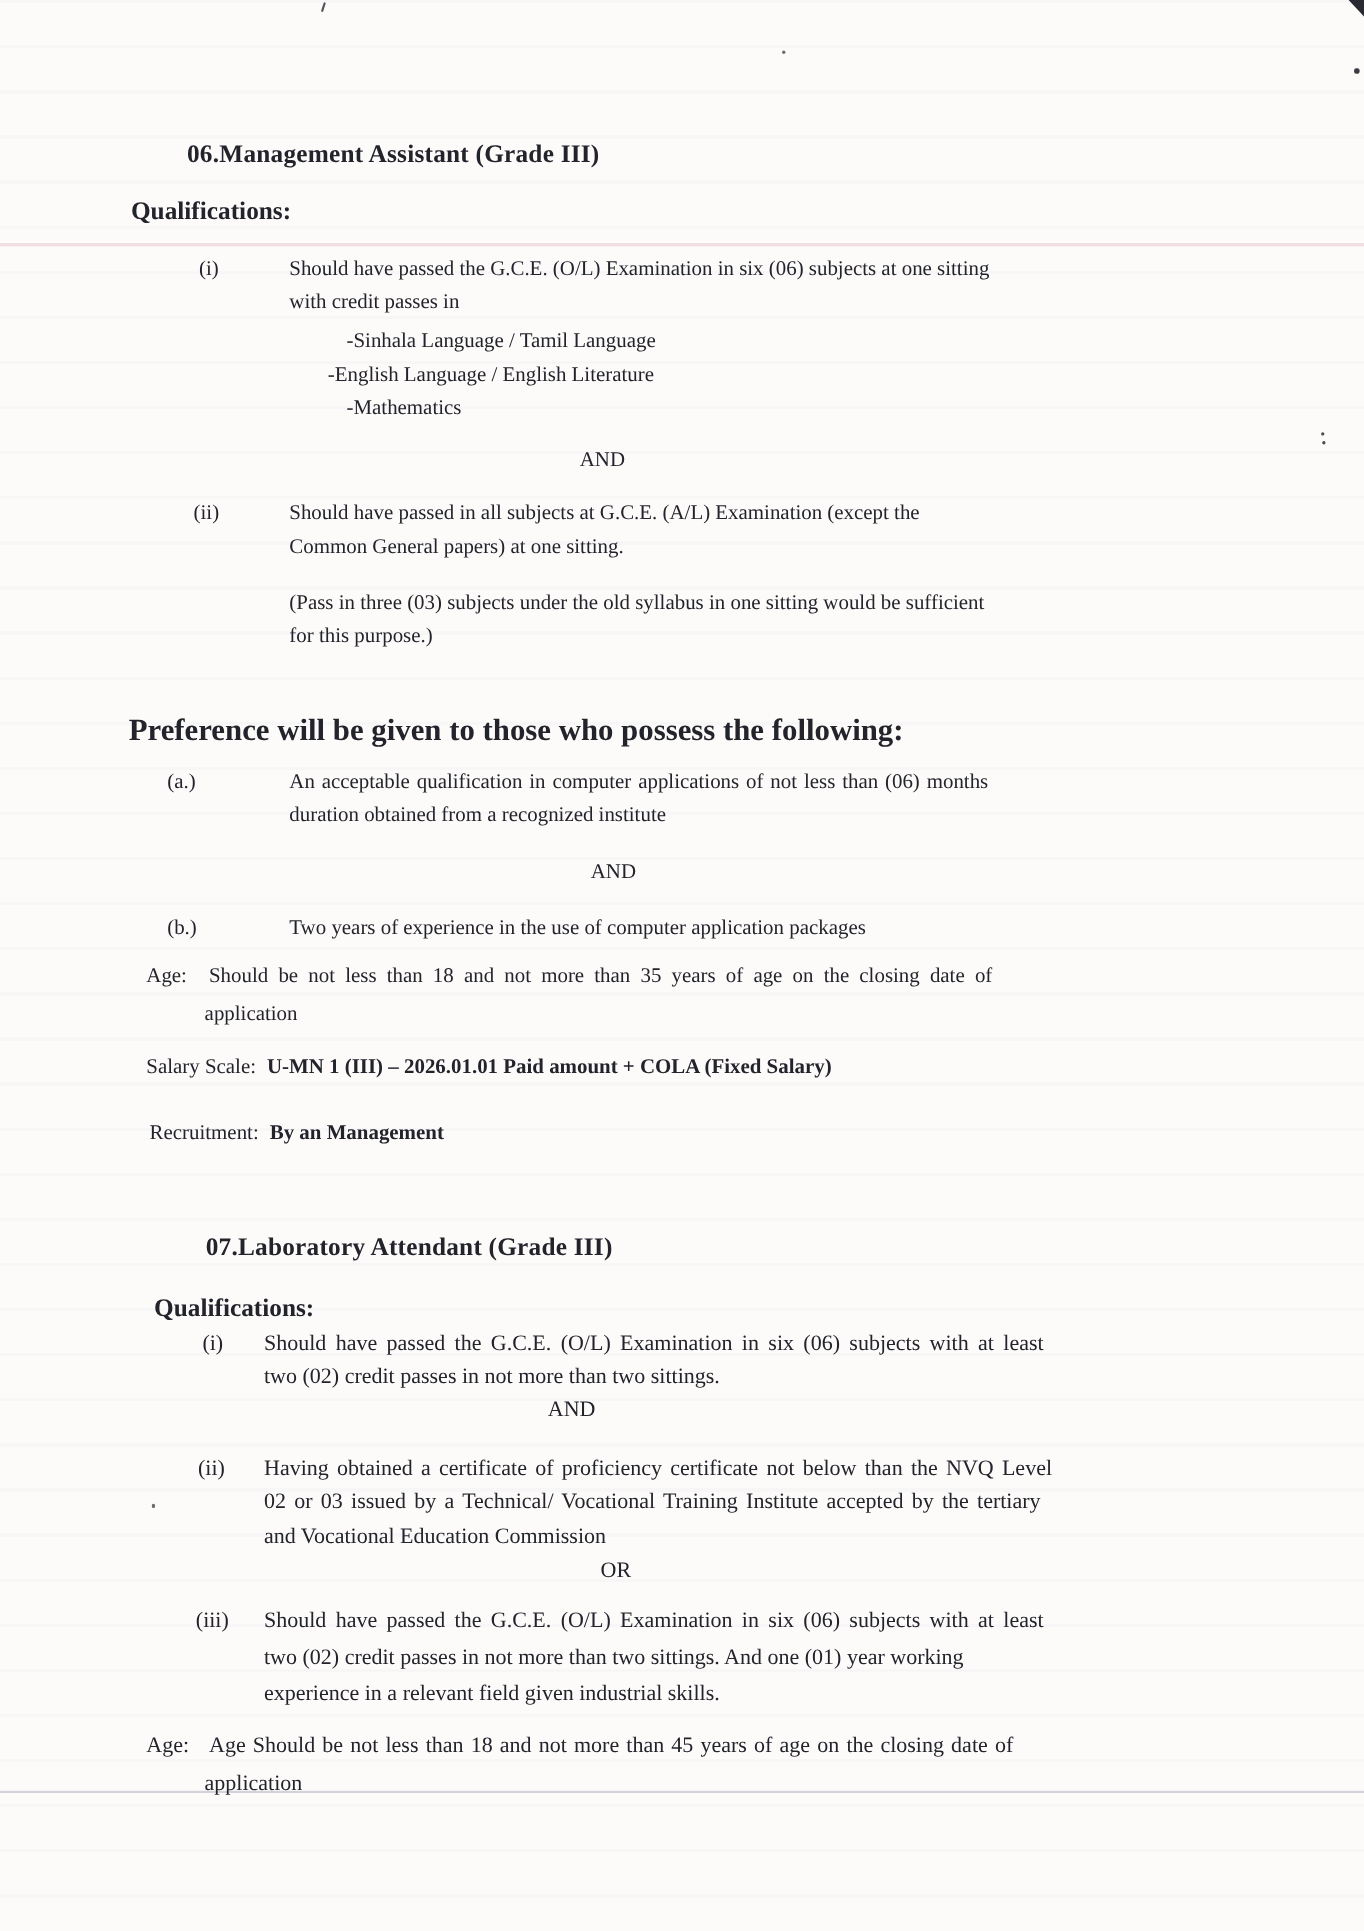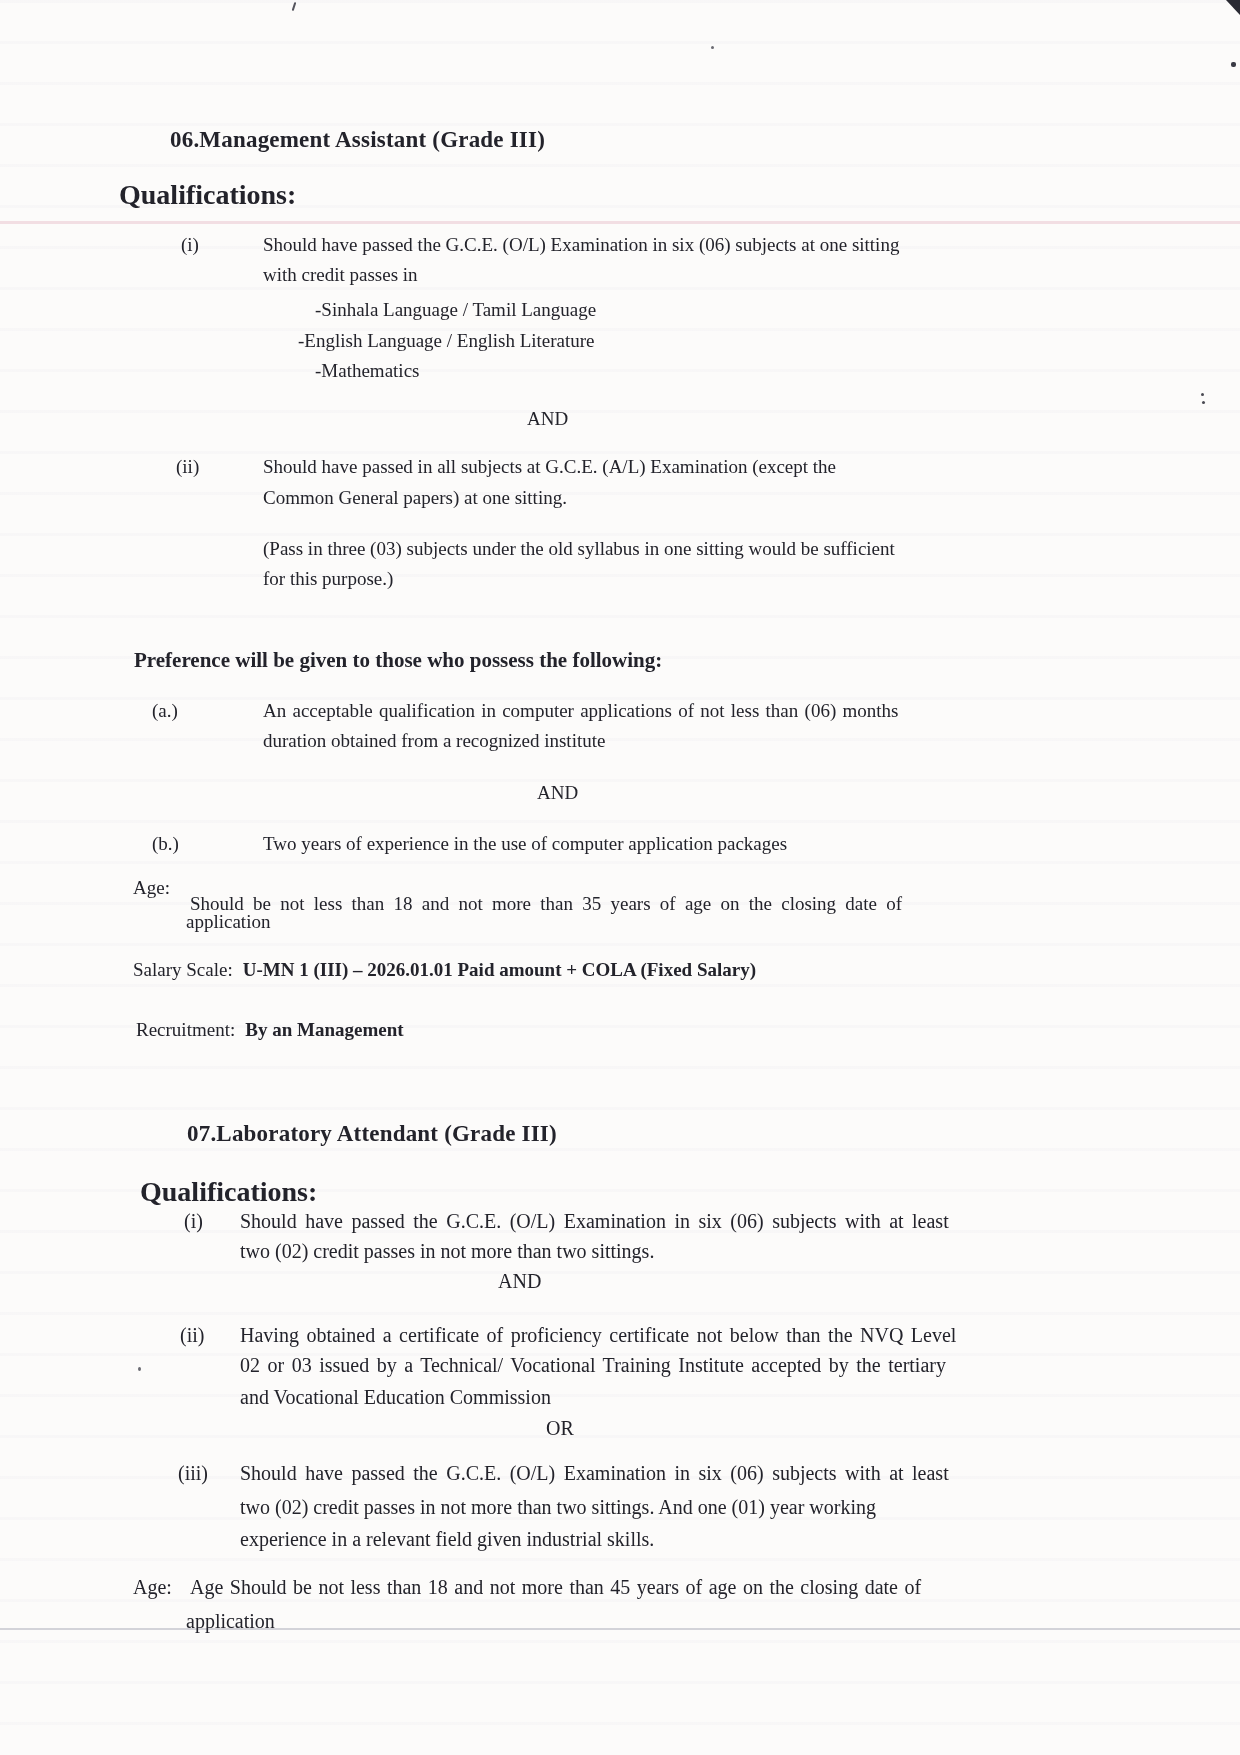--- a/index.html
+++ b/index.html
@@ -13,25 +13,25 @@
   .texture{
     position:absolute;inset:0;pointer-events:none;
     background:repeating-linear-gradient(180deg,
       rgba(226,224,232,0.16) 0px, rgba(226,224,232,0.16) 3px,
       rgba(255,255,255,0) 3px, rgba(255,255,255,0) 41px);
   }
   .ln{position:absolute;white-space:nowrap;line-height:1.2;}
   .b06{font-size:19px;}
   .b07{font-size:20px;}
   .h1{font-size:23px;font-weight:bold;letter-spacing:0.2px;}
-  .h2{font-size:28px;font-weight:bold;font-family:Liberation Serif, serif;}
-  .h3{font-size:21px;font-weight:bold;margin-left:17px;}
+  .h2{font-size:23px;font-weight:bold;font-family:Liberation Serif, serif;}
+  .h3{font-size:28px;font-weight:bold;}
   .bold{font-weight:normal;}
   .val{margin-left:10px;font-weight:bold;}
-  .ws1{word-spacing:1.5px;} .ws2{word-spacing:2.5px;} .ws3{word-spacing:3.5px;} .ws4{word-spacing:4.5px;margin-top:16px;}
+  .ws1{word-spacing:1.5px;} .ws2{word-spacing:2.5px;} .ws3{word-spacing:3.5px;} .ws4{word-spacing:4.5px;}
   .streak{position:absolute;left:0;width:1240px;pointer-events:none;}
   .artifact{position:absolute;pointer-events:none;}
 </style>
 </head>
 <body>
 
 <div class="texture"></div>
 
 <div class="streak" style="top:221px;height:3px;background:rgba(233,199,208,0.55);"></div>
 <div class="streak" style="top:1628px;height:2px;background:rgba(198,198,206,0.75);"></div>

